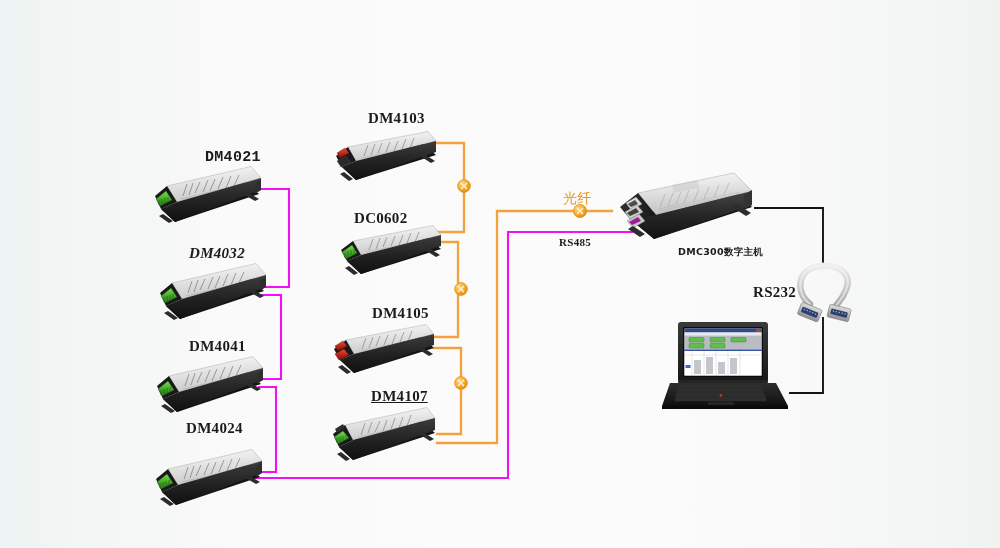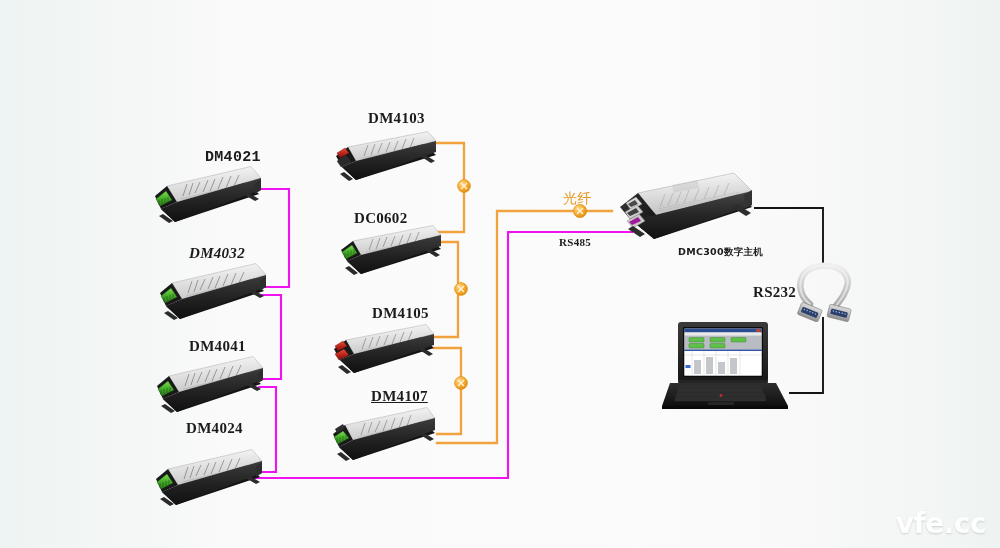--- a/index.html
+++ b/index.html
@@ -582,15 +582,14 @@
         <rect x="13" y="78" width="91" height="3" rx="0.6"></rect>
       </g>
 
       <circle cx="59" cy="75.5" r="1.4" fill="#b8312a"></circle>
       <rect x="46" y="82" width="26" height="3" rx="1" fill="#262626"></rect>
 
       <path d="M0,86 L126,86 L126,89 L0,89 Z" fill="#0a0a0a"></path>
     </svg>
   </div>
 
-  <div id="watermark">vfe.cc</div>
 
 </div>
 
 </body></html>

